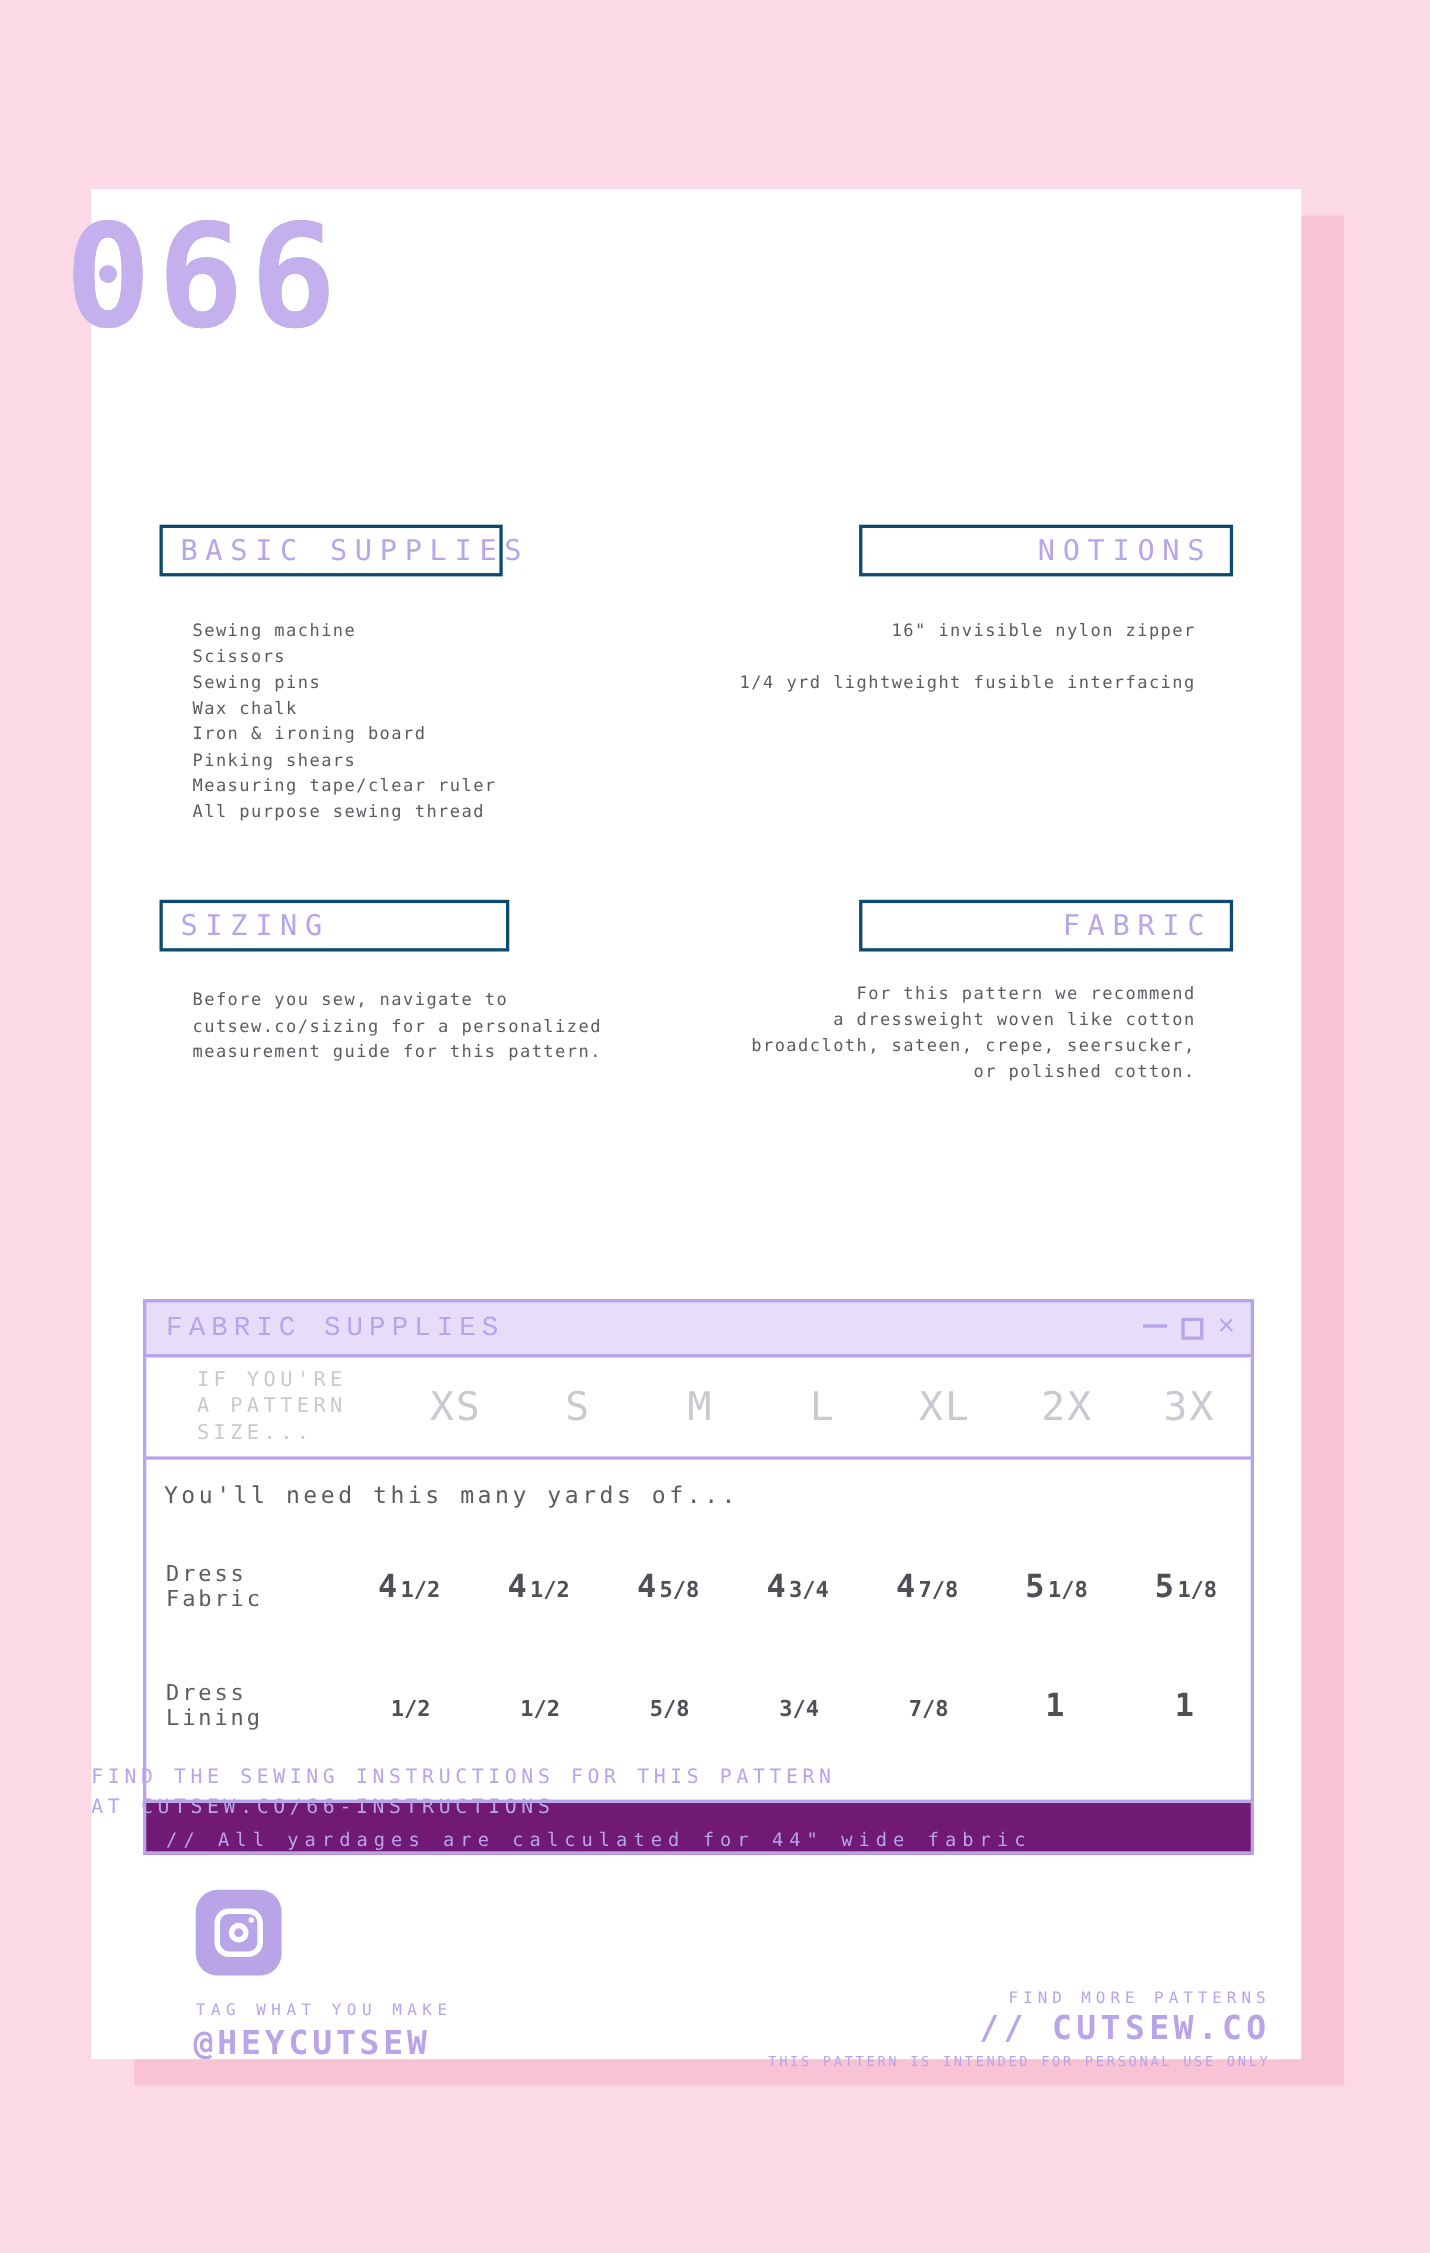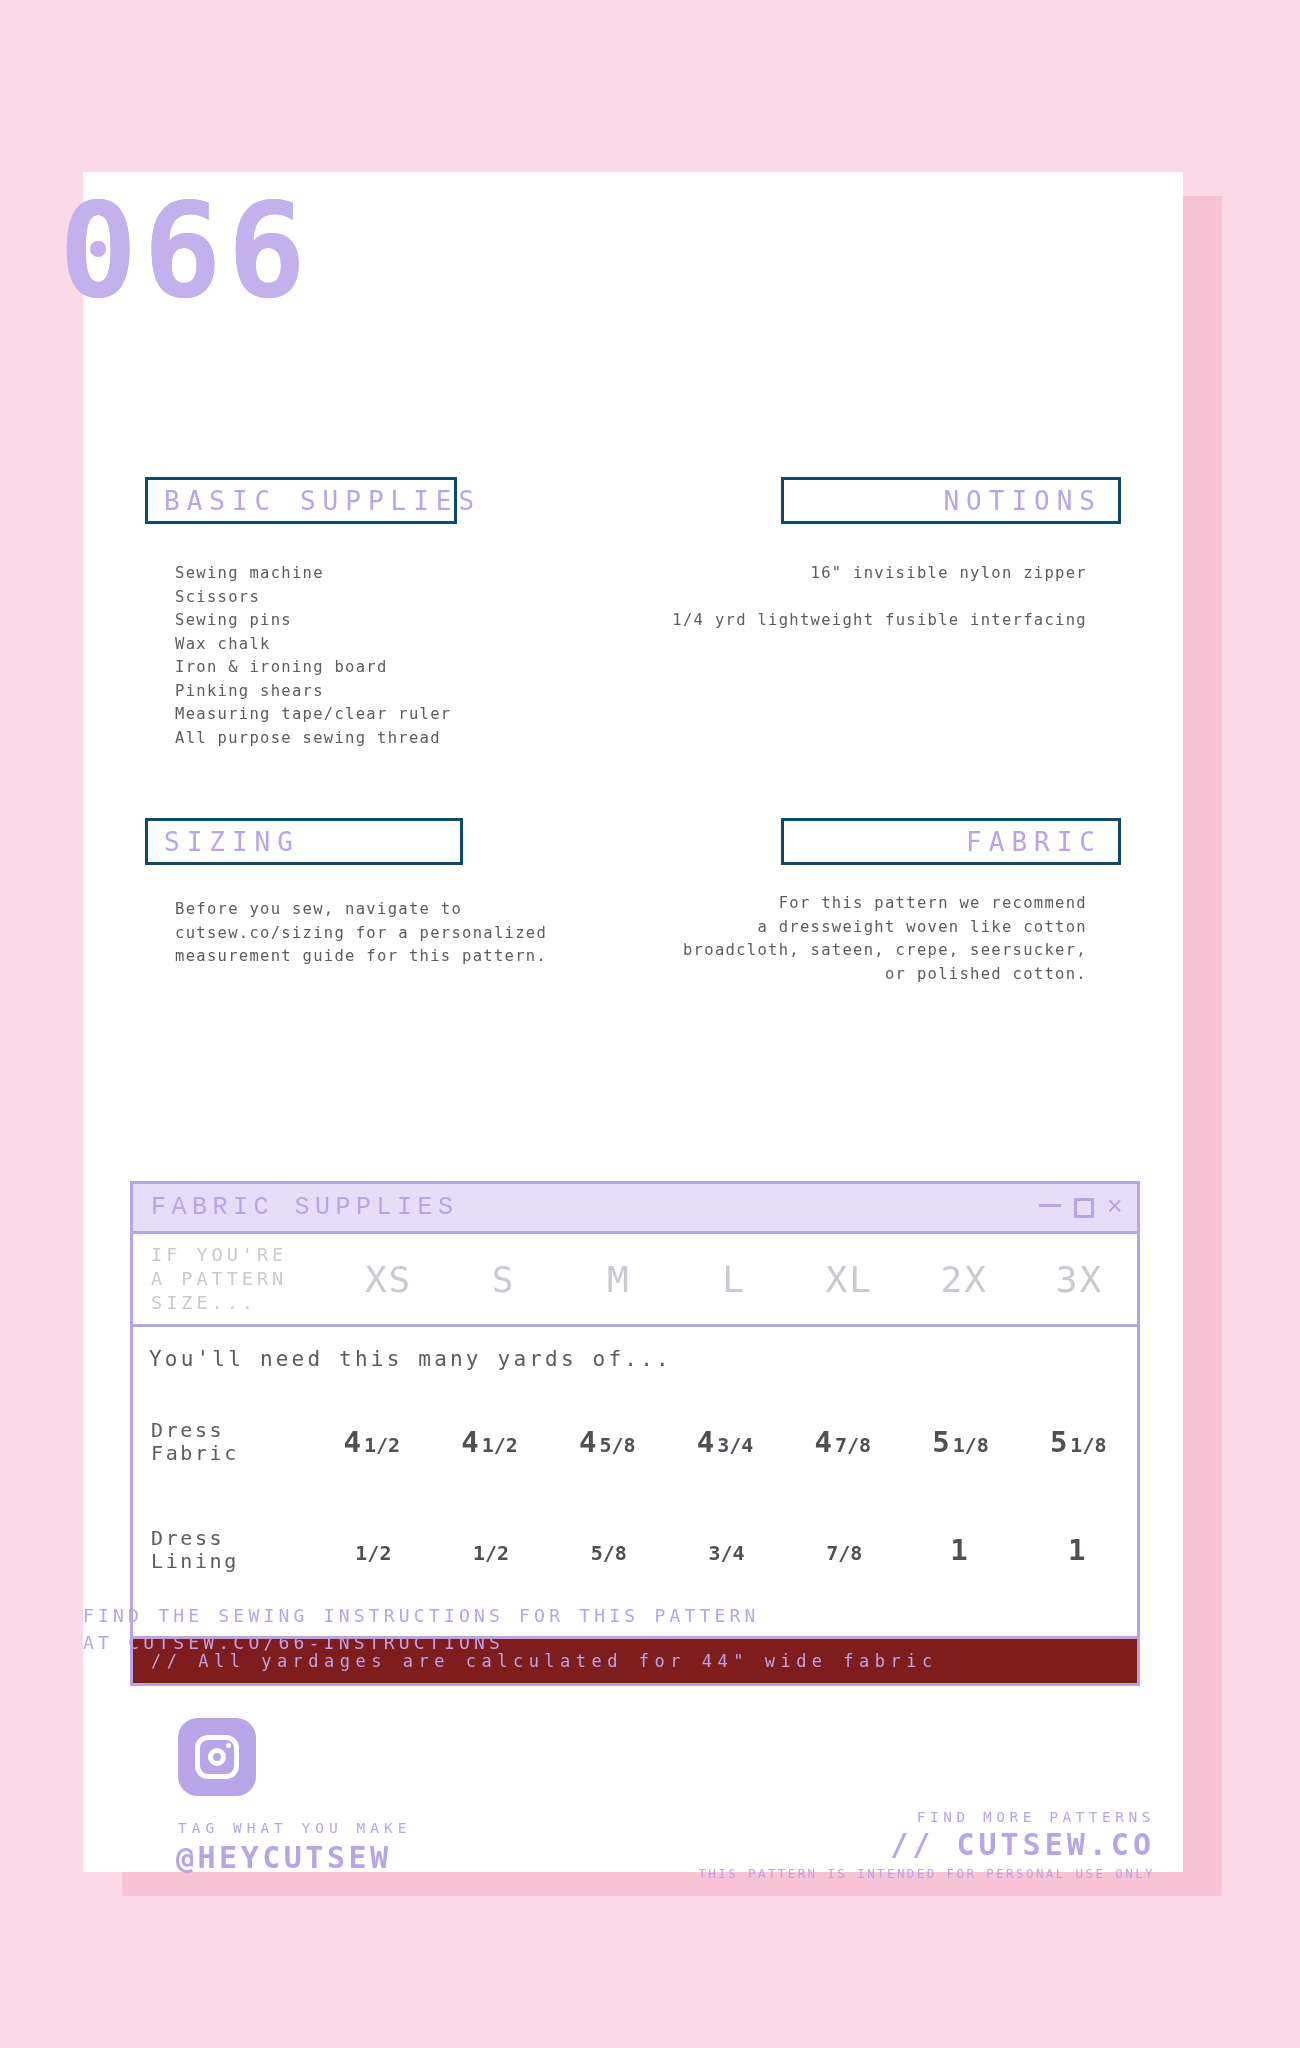--- a/index.html
+++ b/index.html
@@ -143,20 +143,21 @@
     font-size: 27px; line-height: 20px; color: #b9a4e8;
   }
 
   .win-sizes {
     border: 3px solid #b9a4e8;
     border-top: none;
     box-sizing: border-box;
     height: 93px;
     display: flex;
     align-items: center;
+    padding-left: 28px;
   }
   .sizes-label {
     font-size: 18.5px;
     letter-spacing: 4px;
     color: #c9c9d2;
     line-height: 24px;
     padding-left: 18px;
     width: 180px;
     white-space: pre-line;
   }
@@ -223,23 +224,23 @@
     font-size: 20px;
     font-weight: bold;
     letter-spacing: 0px;
     margin-left: 3px;
   }
   .win-foot {
     border: 3px solid #b9a4e8;
     border-top: none;
     box-sizing: border-box;
     height: 47px;
-    background: #7f1d1d;
-    display: flex;
-    align-items: center;
+    background: #701a75;
+    display: flex;
+    align-items: flex-end;
     padding-left: 18px;
   }
   .win-foot-text {
     font-size: 17px;
     letter-spacing: 5.5px;
     color: #b9a4e8;
   }
 
   
   .instructions {

